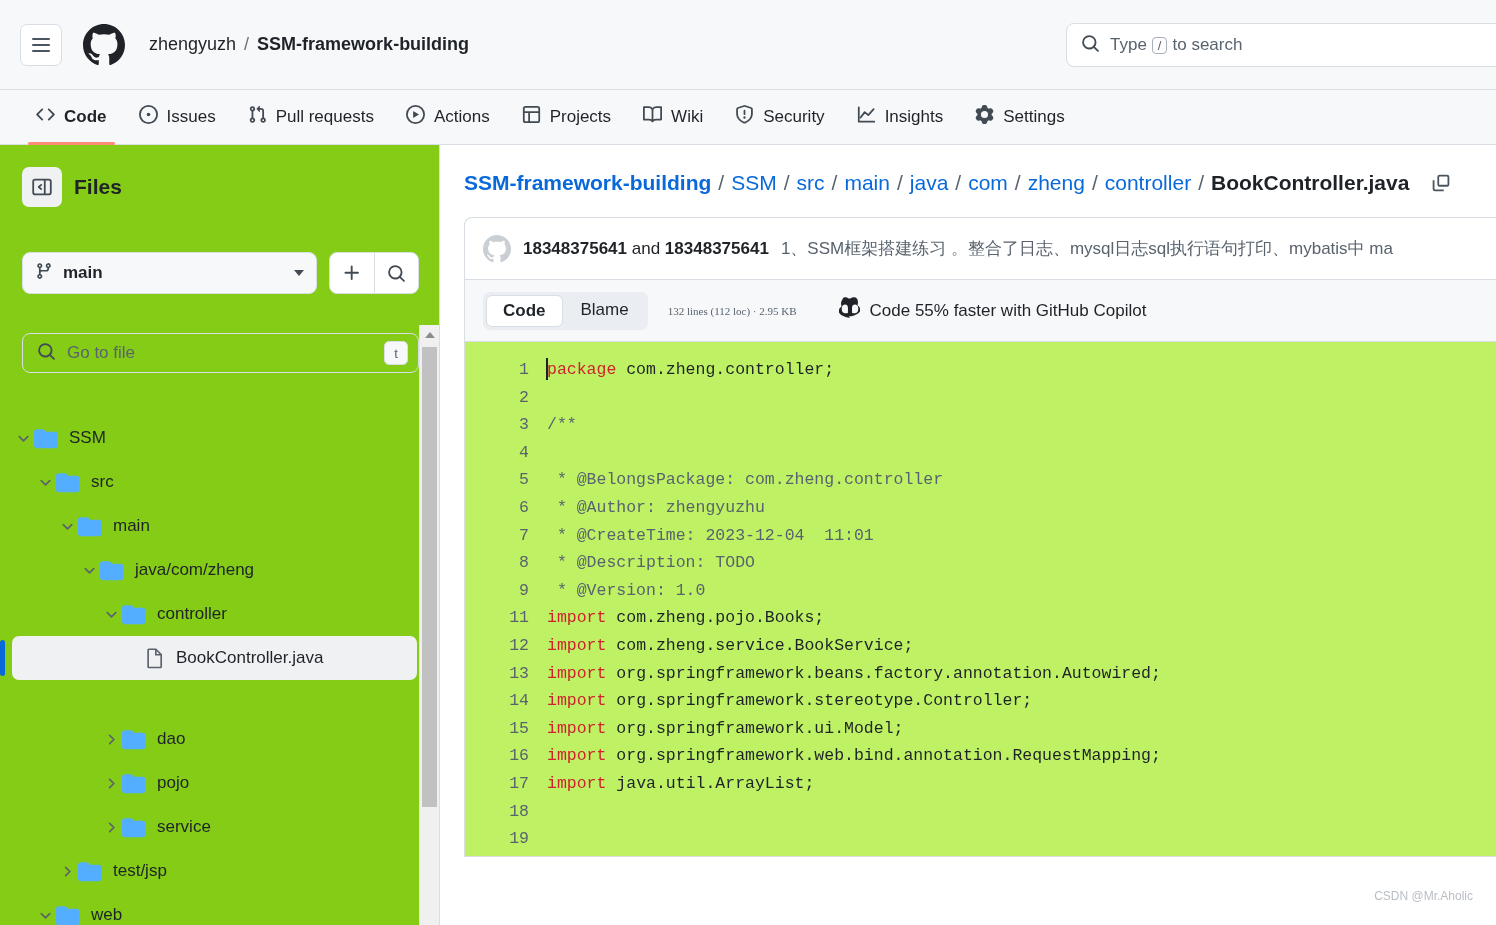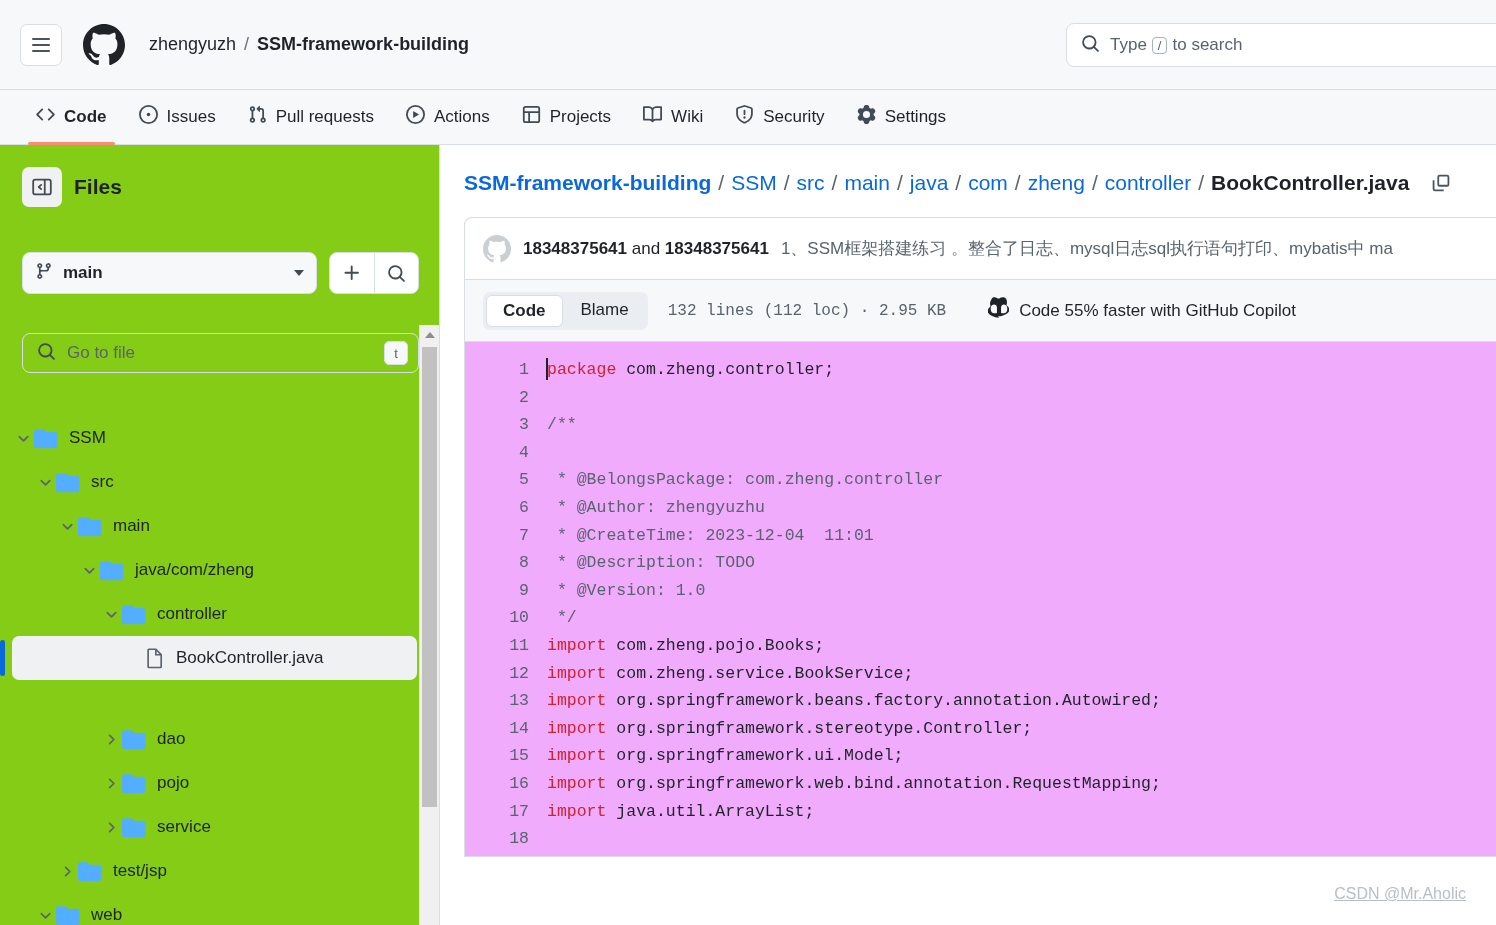--- a/index.html
+++ b/index.html
@@ -252,21 +252,21 @@
   .path-bc .sl { color: #59636e; font-weight: 300; }
   .path-bc .cur { color: #1f2328; font-weight: bold; }
   .copy-btn { margin-left: 14px; display: flex; align-items: center; cursor: pointer; }
 
   .panel {
     margin-top: 22px;
     margin-right: 0px;
     border: 1px solid #d8dee4;
     border-radius: 8px 0 0 0;
     border-right: none;
-    background: #f0abfc;
+    background: #bef264;
     overflow: hidden;
     height: 640px;
   }
   .commit-bar {
     height: 62px;
     display: flex; align-items: center;
     gap: 12px;
     padding: 0 18px;
     border-bottom: 1px solid #d8dee4;
     background: #fff;
@@ -297,22 +297,22 @@
   .seg {
     padding: 5px 16px;
     font-size: 17px;
     border-radius: 6px;
     cursor: pointer;
     color: #1f2328;
   }
   .seg.on { background: #ffffff; border: 1px solid #d8dee4; font-weight: bold; }
   .fileinfo {
     margin-left: 20px;
-    font-family: Liberation Mono, monospace;
-    font-size: 16px;
+    font-family: Liberation Serif, serif;
+    font-size: 11px;
     color: #59636e;
     white-space: nowrap;
   }
   .copilot-note {
     margin-left: 42px;
     display: flex; align-items: center; gap: 9px;
     font-size: 17px; color: #1f2328;
     cursor: pointer; white-space: nowrap;
   }
 
@@ -336,25 +336,24 @@
   .lc { white-space: pre; color: #1f2328; position: relative; }
   .kw  { color: #cf222e; }
   .cmt { color: #59636e; }
   .caret-bar {
     position: absolute; left: -1px; top: 2px;
     width: 2px; height: 22px; background: #1f2328;
   }
 
   .watermark {
     position: absolute;
-    right: 30px; bottom: 22px;
-    font-size: 16px;
+    right: 23px; bottom: 22px;
+    font-size: 12px;
     color: #b9bec4;
     user-select: none;
-    text-decoration: underline;
   }
 </style>
 </head>
 <body>
 
 <div class="header">
   <div class="hamburger">
     <span></span>
     <span></span>
     <span></span>
@@ -425,20 +424,27 @@
     <span><svg width="19" height="19" viewBox="0 0 16 16" fill="#424a53">
           <path d="M0 1.75A.75.75 0 0 1 .75 1h4.253c1.227 0 2.317.59 3 1.501A3.743 3.743 0 0 1 11.006 1h4.245a.75.75 0 0 1 .75.75v10.5a.75.75 0 0 1-.75.75h-4.507a2.25 2.25 0 0 0-1.591.659l-.622.621a.75.75 0 0 1-1.06 0l-.622-.621A2.25 2.25 0 0 0 5.258 13H.75a.75.75 0 0 1-.75-.75Zm7.251 10.324.001-4.823-.002-2.446a2.25 2.25 0 0 0-2.25-2.305H1.5v9h3.757a3.75 3.75 0 0 1 1.994.574ZM8.755 4.75l-.004 7.322a3.752 3.752 0 0 1 1.992-.572H14.5v-9h-3.495a2.25 2.25 0 0 0-2.25 2.25Z"></path>
         </svg></span>
     <span>Wiki</span>
   </div>
   <div class="nav-item">
     <span><svg width="19" height="19" viewBox="0 0 16 16" fill="#424a53">
           <path d="M7.467.133a1.748 1.748 0 0 1 1.066 0l5.25 1.68A1.75 1.75 0 0 1 15 3.48V7c0 1.566-.32 3.182-1.303 4.682-.983 1.498-2.585 2.813-5.032 3.855a1.7 1.7 0 0 1-1.33 0c-2.447-1.042-4.049-2.357-5.032-3.855C1.32 10.182 1 8.566 1 7V3.48a1.75 1.75 0 0 1 1.217-1.667Zm.61 1.429a.25.25 0 0 0-.153 0l-5.25 1.68a.25.25 0 0 0-.174.237V7c0 1.36.275 2.666 1.057 3.859.784 1.194 2.121 2.342 4.366 3.298a.2.2 0 0 0 .154 0c2.245-.957 3.582-2.103 4.366-3.297C13.225 9.666 13.5 8.358 13.5 7V3.48a.25.25 0 0 0-.174-.238ZM8.75 4.75v3a.75.75 0 0 1-1.5 0v-3a.75.75 0 0 1 1.5 0ZM9 10.5a1 1 0 1 1-2 0 1 1 0 0 1 2 0Z"></path>
         </svg></span>
     <span>Security</span>
+  </div>
+  <div class="nav-item">
+    <span><svg width="19" height="19" viewBox="0 0 16 16" fill="none" stroke="#424a53" stroke-width="1.5" stroke-linecap="round" stroke-linejoin="round">
+          <path d="M1.5 2v12h13"></path>
+          <path d="M3 10.5 6.5 6l3 2.5L14 3.5"></path>
+        </svg></span>
+    <span>Insights</span>
   </div>
   <div class="nav-item">
     <span><svg width="19" height="19" viewBox="0 0 16 16" fill="#424a53">
           <path d="M8 0a8.2 8.2 0 0 1 .701.031C9.444.095 9.99.645 10.16 1.29l.288 1.107c.018.066.079.158.212.224.231.114.454.243.668.386.123.082.233.09.299.071l1.103-.303c.644-.176 1.392.021 1.82.63.27.385.506.792.704 1.218.315.675.111 1.422-.364 1.891l-.814.806c-.049.048-.098.147-.088.294.016.257.016.515 0 .772-.01.147.039.246.088.294l.814.806c.475.469.679 1.216.364 1.891a7.977 7.977 0 0 1-.704 1.217c-.428.61-1.176.807-1.82.63l-1.103-.302c-.066-.019-.176-.011-.299.071a4.909 4.909 0 0 1-.668.386c-.133.066-.194.158-.212.224l-.288 1.107c-.17.645-.716 1.195-1.459 1.259a8.192 8.192 0 0 1-1.402 0c-.743-.064-1.289-.614-1.459-1.259l-.287-1.107c-.019-.066-.08-.158-.213-.224a4.92 4.92 0 0 1-.668-.386c-.123-.082-.233-.09-.299-.071l-1.103.303c-.644.176-1.392-.021-1.82-.63a8.12 8.12 0 0 1-.704-1.218c-.315-.675-.111-1.422.363-1.891l.815-.806c.05-.048.098-.147.088-.294a6.214 6.214 0 0 1 0-.772c.01-.147-.038-.246-.088-.294l-.815-.806C.635 6.045.431 5.298.746 4.623a7.92 7.92 0 0 1 .704-1.217c.428-.61 1.176-.807 1.82-.63l1.103.302c.066.019.176.011.299-.071.214-.143.437-.272.668-.386.133-.066.194-.158.213-.224L5.84 1.29C6.01.645 6.557.095 7.299.03 7.53.01 7.764 0 8 0Zm0 5a3 3 0 1 0 0 6 3 3 0 0 0 0-6Z"></path>
         </svg></span>
     <span>Settings</span>
   </div>
 </div>
 
 <div class="body-split">
@@ -745,24 +751,20 @@
           </div>
           <div class="code-line">
             <span class="ln">8</span>
             <span class="lc"><span class="cmt"> * @Description: TODO</span></span>
           </div>
           <div class="code-line">
             <span class="ln">9</span>
             <span class="lc"><span class="cmt"> * @Version: 1.0</span></span>
           </div>
           <div class="code-line">
-            <span class="ln">10</span>
-            <span class="lc"><span class="cmt"> */</span></span>
-          </div>
-          <div class="code-line">
             <span class="ln">11</span>
             <span class="lc"><span class="kw">import</span><span> com.zheng.pojo.Books;</span></span>
           </div>
           <div class="code-line">
             <span class="ln">12</span>
             <span class="lc"><span class="kw">import</span><span> com.zheng.service.BookService;</span></span>
           </div>
           <div class="code-line">
             <span class="ln">13</span>
             <span class="lc"><span class="kw">import</span><span> org.springframework.beans.factory.annotation.Autowired;</span></span>

